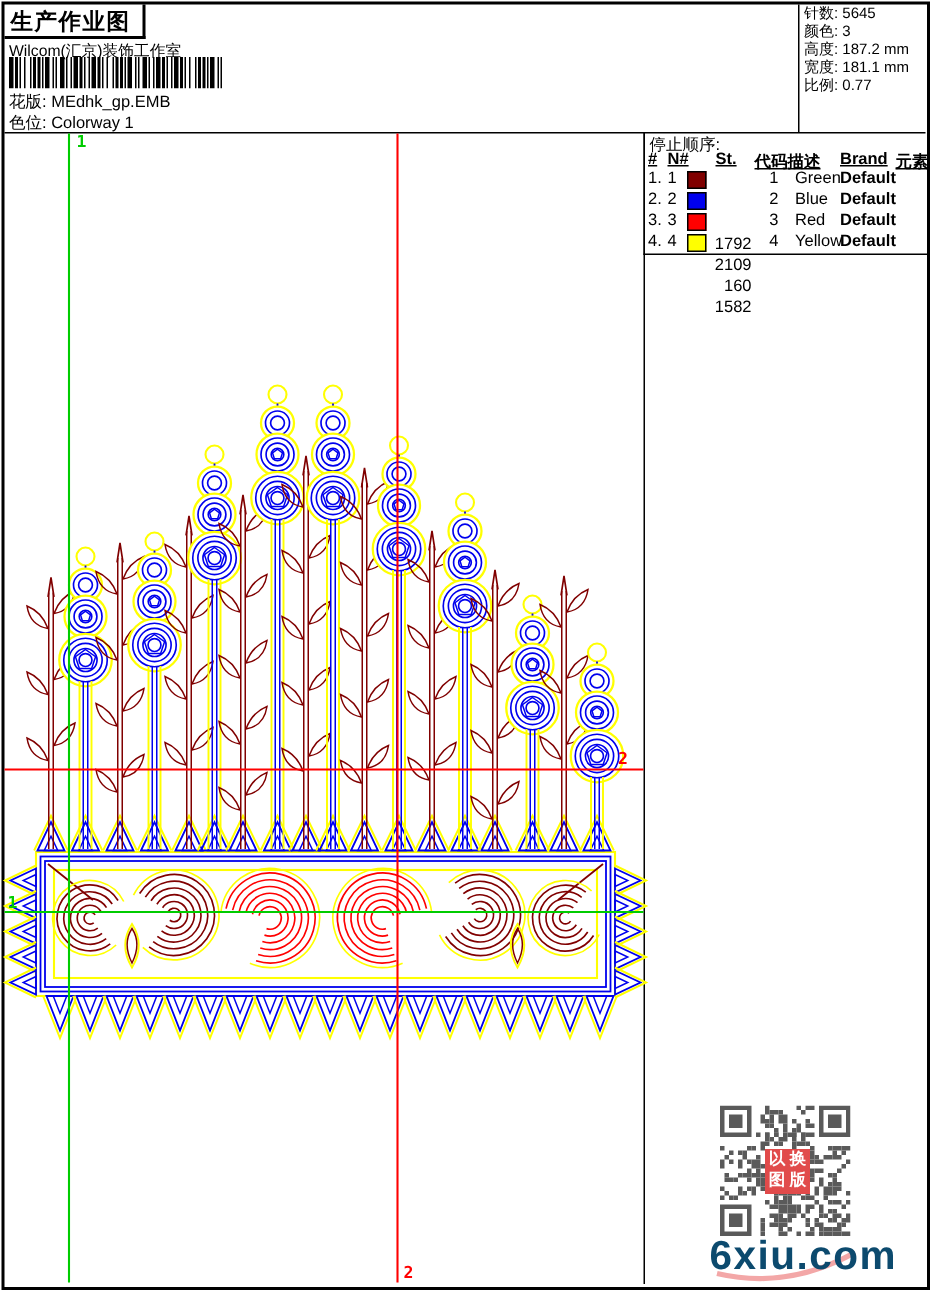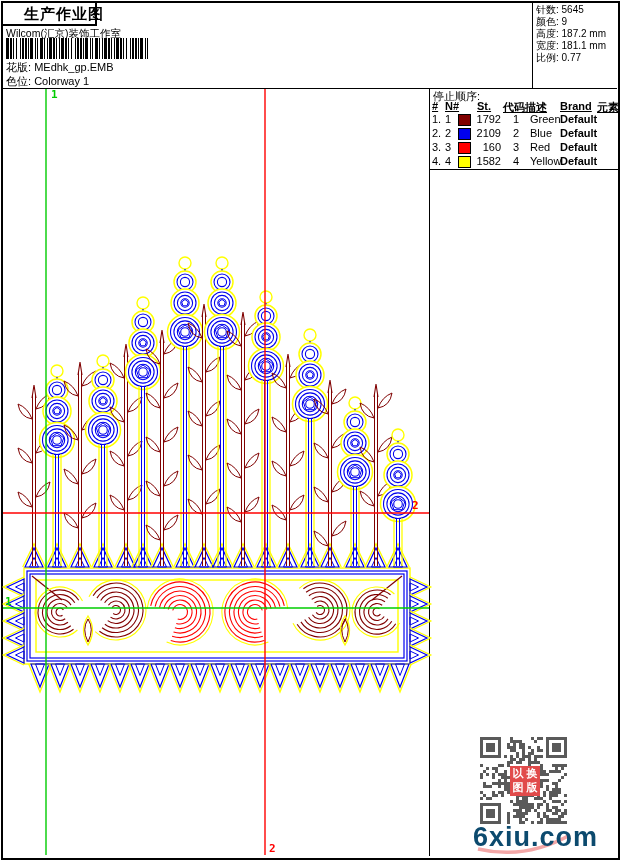--- a/index.html
+++ b/index.html
@@ -1,38 +1,38 @@
 <!DOCTYPE html>
 <html><head>
 <meta charset="utf-8">
 <style>
   html,body{margin:0;padding:0;background:#888;}
   .page{position:relative;width:620px;height:860px;background:#fff;
         font-family:"Liberation Sans","DejaVu Sans",sans-serif;color:#000;overflow:hidden;}
   .page-border{position:absolute;left:1px;top:1px;width:615px;height:855px;border:2px solid #000;}
   .abs{position:absolute;}
   .title-box{left:3px;top:3px;width:92px;height:21px;border-right:2px solid #000;border-bottom:2px solid #000;}
-  .title{left:24px;top:5px;font-size:15px;font-weight:bold;letter-spacing:1px;white-space:nowrap;}
+  .title{left:7px;top:5px;font-size:15px;font-weight:bold;letter-spacing:1px;white-space:nowrap;}
   .studio{left:6px;top:27px;font-size:10.5px;white-space:nowrap;}
   .barcode{left:6px;top:38px;}
   .meta-row{font-size:11px;white-space:nowrap;}
   .pattern-row{left:6px;top:60px;}
   .colorway-row{left:6px;top:74px;}
   .hline{background:#000;height:1px;}
   .vline{background:#000;width:1px;}
   .info-box{left:536px;top:4px;width:80px;font-size:10px;line-height:12px;}
   .info-row{white-space:nowrap;}
   .seq-box{left:429px;top:88px;width:188px;height:81px;border-left:1px solid #000;border-bottom:1px solid #000;font-size:11px;}
   .seq-title{position:absolute;left:3px;top:1px;white-space:nowrap;}
   .seq-hdr span,.seq-row span{position:absolute;white-space:nowrap;}
   .seq-hdr{position:absolute;top:12px;left:0;width:100%;height:13px;font-weight:bold;}
   .seq-hdr span{text-decoration:underline;}
   .seq-row{position:absolute;left:0;width:100%;height:14px;}
   .c-idx{left:2px;} .c-n{left:15px;} .c-sw{left:28px;top:1px;width:11px;height:10px;border:1px solid #000;}
-  .c-st{left:41px;width:30px;text-align:right;} .c-code{left:73px;width:16px;text-align:right;}
+  .c-st{left:41px;width:30px;text-align:right;margin-top:44px;} .c-code{left:73px;width:16px;text-align:right;}
   .c-desc{left:100px;} .c-brand{left:130px;font-weight:bold;} .c-elem{left:167px;}
   .design-svg{left:0;top:0;}
   .qr{left:480px;top:737px;}
   .stamp{left:510px;top:766px;width:28px;height:28px;background:#e14b4b;
          display:grid;grid-template-columns:1fr 1fr;color:#fff;font-size:11px;line-height:13px;
          text-align:center;font-weight:bold;border:1px solid #e14b4b;}
   .stamp span{display:block;}
   .wm{left:473px;top:822px;font-size:27px;font-weight:bold;letter-spacing:1px;white-space:nowrap;}
   .wm-swoosh{left:470px;top:818px;}
 </style>
@@ -102,21 +102,21 @@
     <span>色位:</span>
     <span>Colorway 1</span>
   </div>
 
   <div class="abs vline" style="left:532px;top:3px;height:85px;"></div>
   <div class="abs hline" style="left:3px;top:88px;width:614px;"></div>
   <div class="abs vline" style="left:429px;top:88px;height:768px;"></div>
 
   <div class="abs info-box" id="info-box">
       <div class="info-row">针数: 5645</div>
-      <div class="info-row">颜色: 9</div>
+      <div class="info-row">颜色: 3</div>
       <div class="info-row">高度: 187.2 mm</div>
       <div class="info-row">宽度: 181.1 mm</div>
       <div class="info-row">比例: 0.77</div>
     </div>
 
   <div class="abs seq-box" id="seq-box">
     <div class="seq-title">停止顺序:</div>
     <div class="seq-hdr" id="seq-hdr">
         <span style="left: 2px;">#</span>
         <span style="left: 15px;">N#</span>

